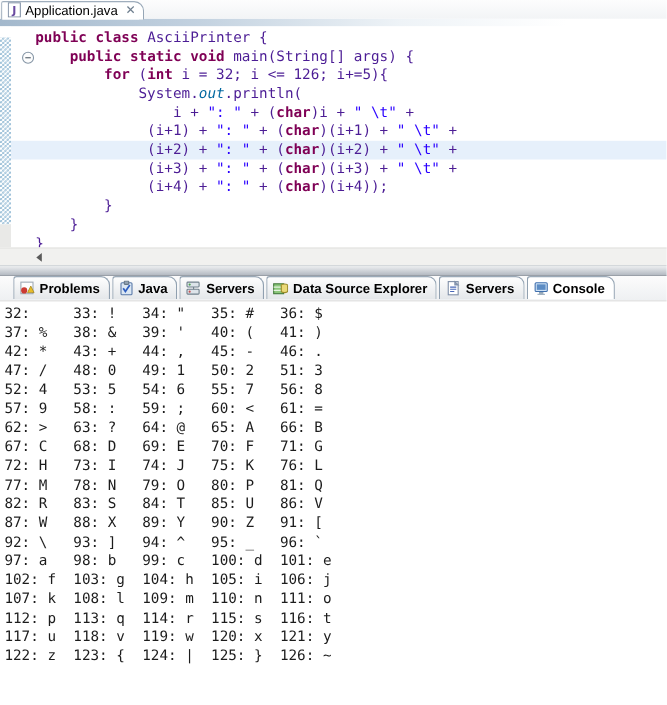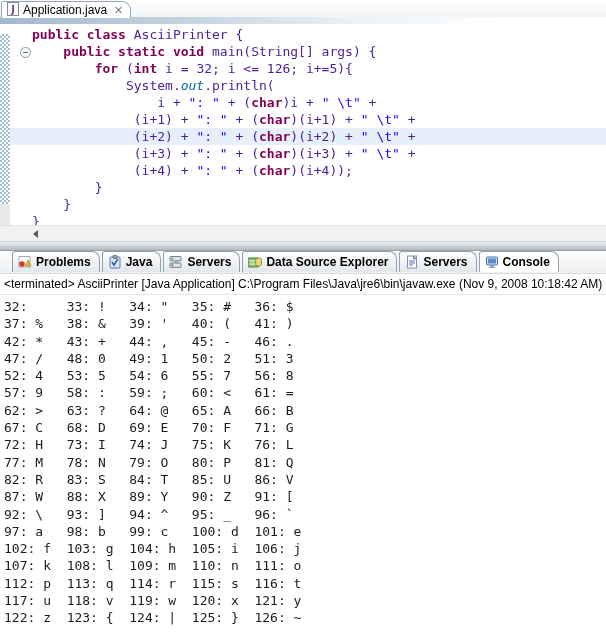--- a/index.html
+++ b/index.html
@@ -179,21 +179,20 @@
             <rect x="1.5" y="2" width="11" height="8" rx="1" fill="#cfe2f4" stroke="#3f6fae"></rect>
             <rect x="3" y="3.5" width="8" height="5" fill="#5c8cc4"></rect>
             <rect x="5" y="10.5" width="4" height="1.6" fill="#8ba0b4"></rect>
             <rect x="3.6" y="12.1" width="6.8" height="0.9" fill="#8ba0b4"></rect>
           </svg>
         </span>
         <span>Console</span>
       </div>
     </div>
 
-  <div class="console-header">&lt;terminated&gt; AsciiPrinter [Java Application] C:\Program Files\Java\jre6\bin\javaw.exe (Nov 9, 2008 10:18:42 AM)</div>
   <pre class="console-out" id="console-out">32:   	33: ! 	34: " 	35: # 	36: $
 37: % 	38: &amp; 	39: ' 	40: ( 	41: )
 42: * 	43: + 	44: , 	45: - 	46: .
 47: / 	48: 0 	49: 1 	50: 2 	51: 3
 52: 4 	53: 5 	54: 6 	55: 7 	56: 8
 57: 9 	58: : 	59: ; 	60: &lt; 	61: =
 62: &gt; 	63: ? 	64: @ 	65: A 	66: B
 67: C 	68: D 	69: E 	70: F 	71: G
 72: H 	73: I 	74: J 	75: K 	76: L
 77: M 	78: N 	79: O 	80: P 	81: Q

